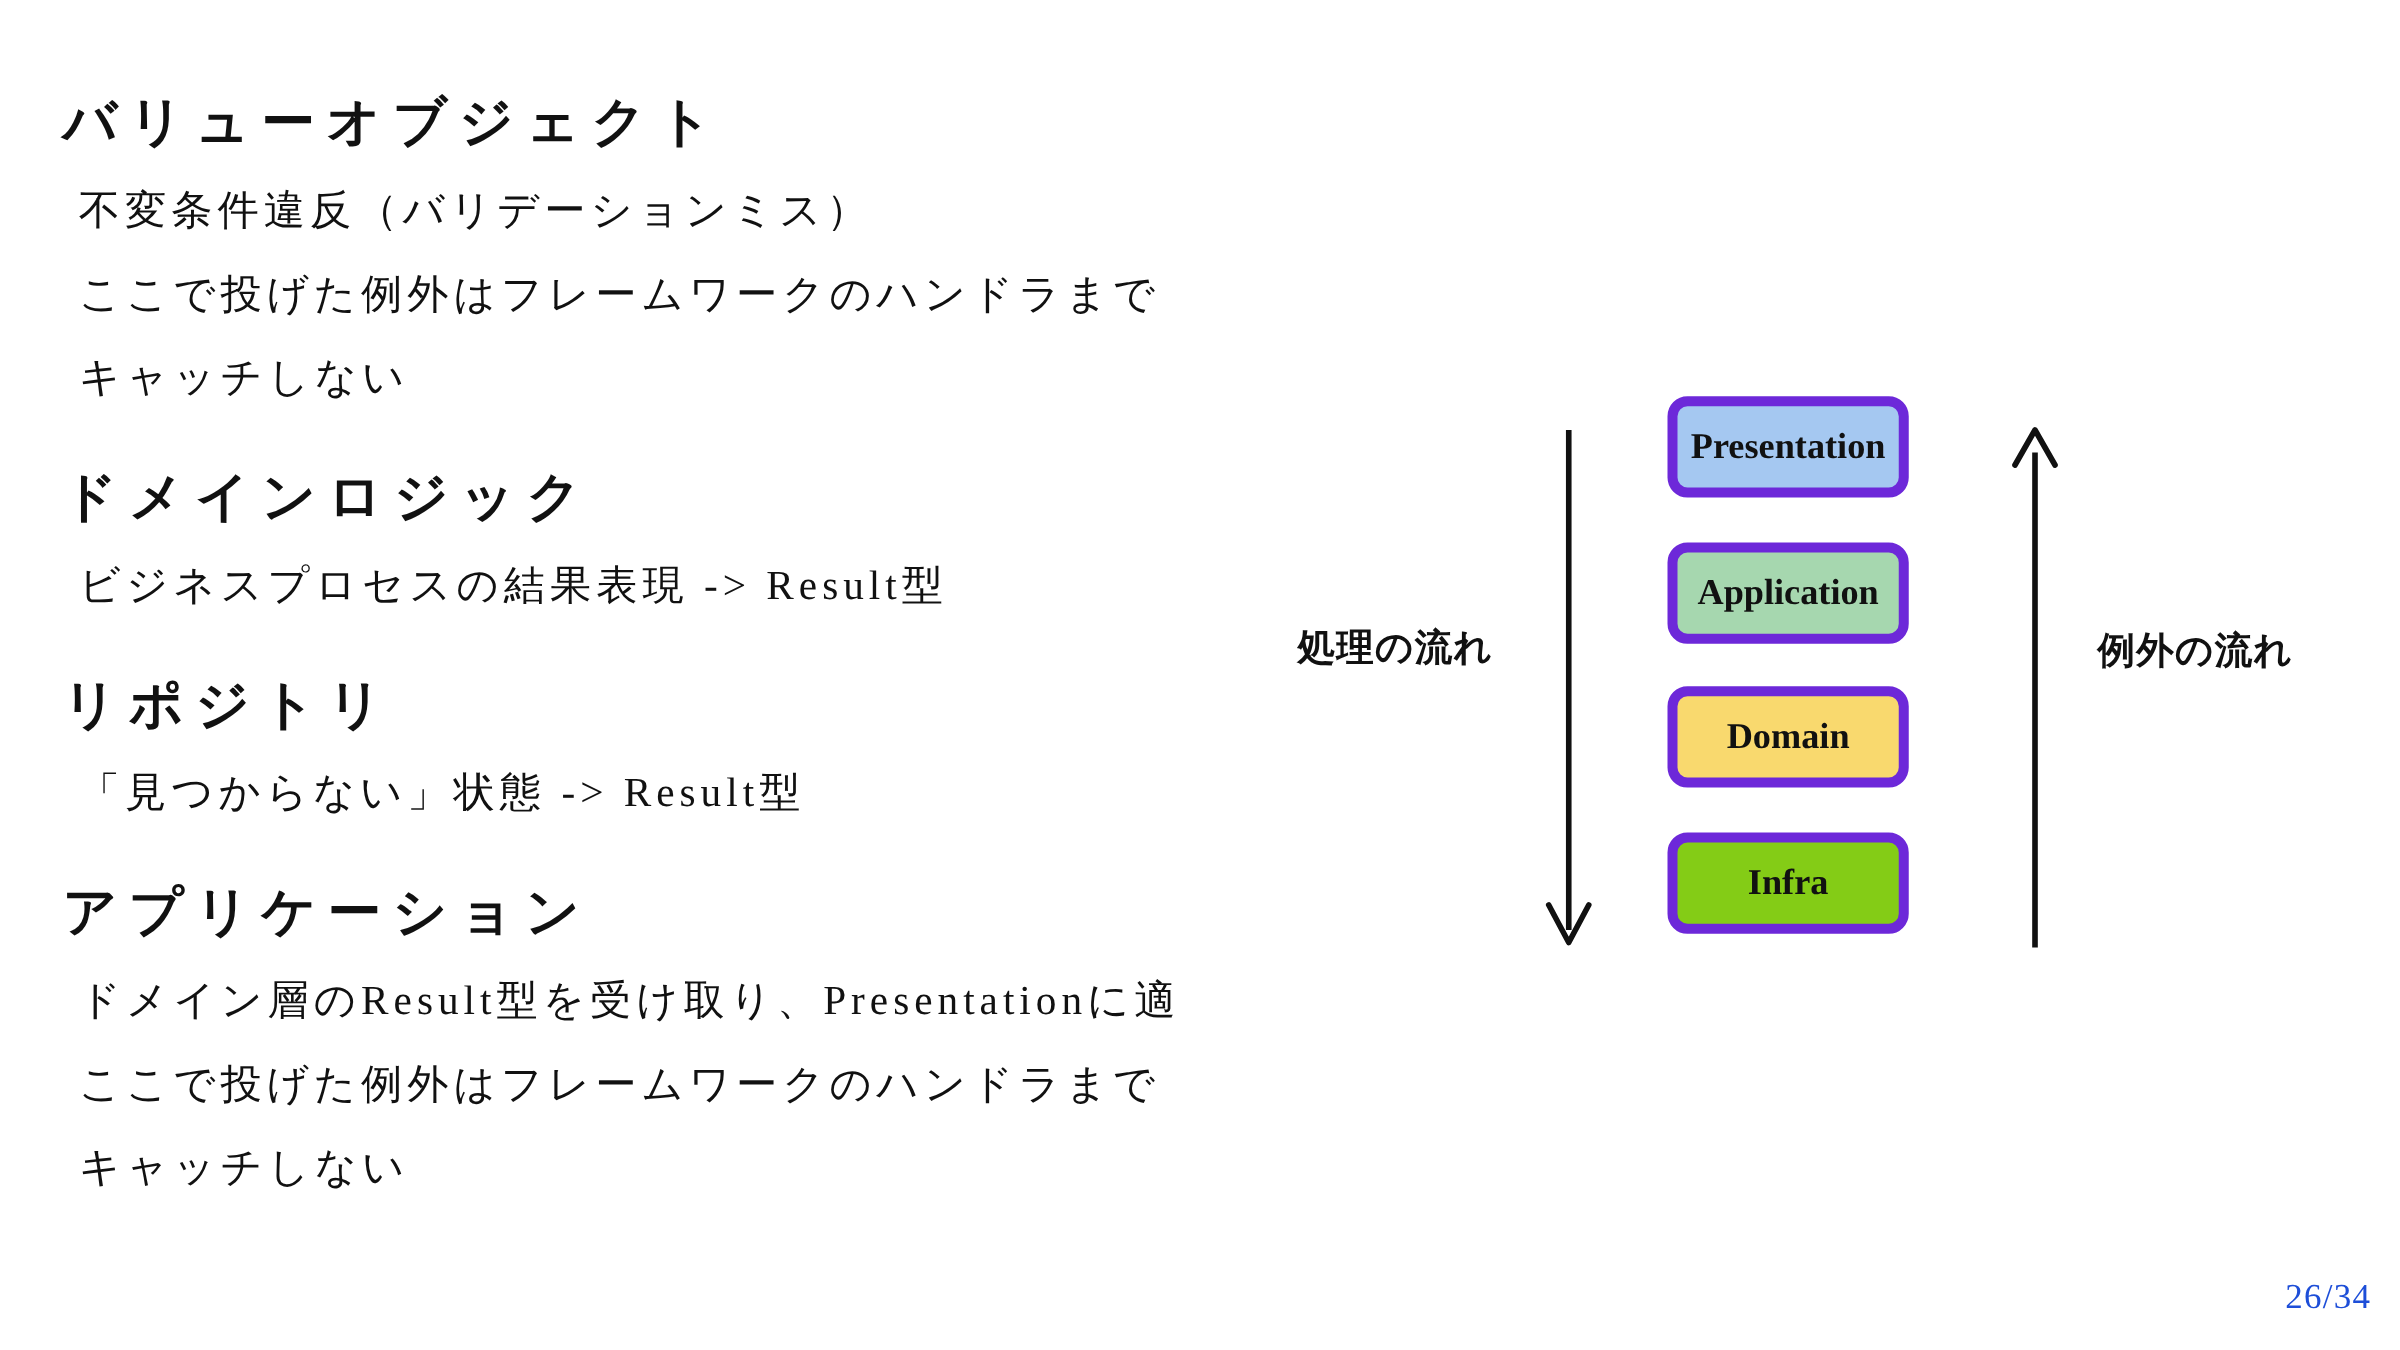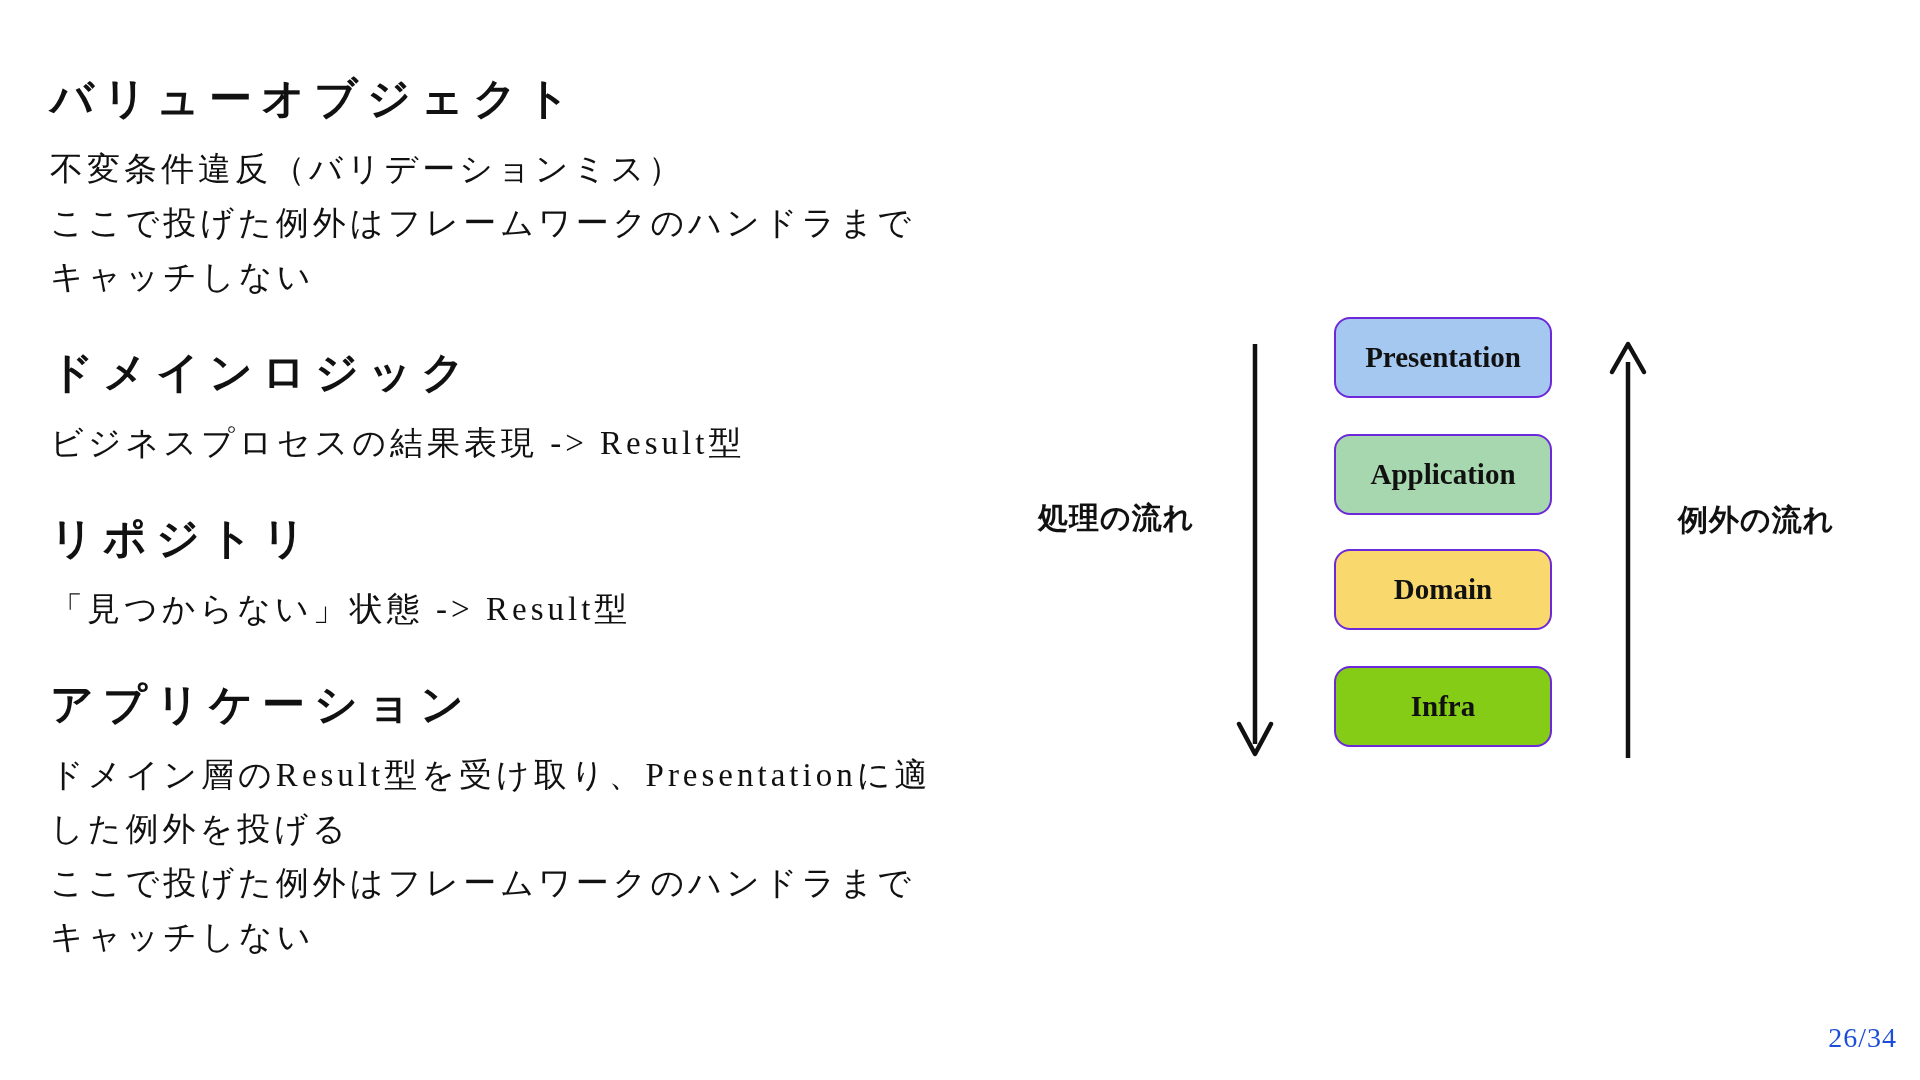--- a/index.html
+++ b/index.html
@@ -7,34 +7,34 @@
     position:relative;width:1920px;height:1080px;background:#ffffff;
     font-family:Liberation Serif, serif;color:#111111;overflow:hidden;
   }
   
   .text-column{position:absolute;left:50px;top:74px;width:950px;}
   .section:not(:first-child){margin-top:44px;}
   .section-heading{
     font-size:43px;font-weight:700;letter-spacing:9px;line-height:50px;margin:0 0 18px 0;
   }
   .body-line{
-    font-size:33px;line-height:54px;letter-spacing:4px;margin:0;white-space:nowrap;
+    font-size:33px;line-height:54px;letter-spacing:4px;margin:13px;white-space:nowrap;
   }
   
   .flow-label{
     position:absolute;font-size:30px;font-weight:700;letter-spacing:1px;white-space:nowrap;
   }
   .flow-label.down{left:1038px;top:498px;}
   .flow-label.up{left:1678px;top:500px;}
   .arrow-svg{position:absolute;}
   .arrow-svg.down{left:1233px;top:342px;}
   .arrow-svg.up{left:1606px;top:338px;}
   .layer-box{
-    position:absolute;left:1334px;width:218px;height:81px;box-sizing:border-box;
-    border:2px solid #6d28d9;border-radius:16px;
+    position:absolute;left:1334px;width:193px;height:81px;box-sizing:border-box;
+    border:8px solid #6d28d9;border-radius:16px;
     display:flex;align-items:center;justify-content:center;
     font-size:29px;font-weight:700;color:#111111;
   }
   .layer-box.l0{top:317px;}
   .layer-box.l1{top:434px;}
   .layer-box.l2{top:549px;}
   .layer-box.l3{top:666px;}
   .page-number{
     position:absolute;right:23px;bottom:26px;font-size:28px;color:#1d4ed8;letter-spacing:1px;
   }
@@ -59,21 +59,20 @@
     </div>
 
     <div class="section">
       <h2 class="section-heading">リポジトリ</h2>
       <p class="body-line">「見つからない」状態 -&gt; Result型</p>
     </div>
 
     <div class="section">
       <h2 class="section-heading">アプリケーション</h2>
       <p class="body-line">ドメイン層のResult型を受け取り、Presentationに適</p>
-      <p class="body-line">した例外を投げる</p>
       <p class="body-line">ここで投げた例外はフレームワークのハンドラまで</p>
       <p class="body-line">キャッチしない</p>
     </div>
 
   </div>
 
   <div>
 
     <span class="flow-label down">処理の流れ</span>
 

